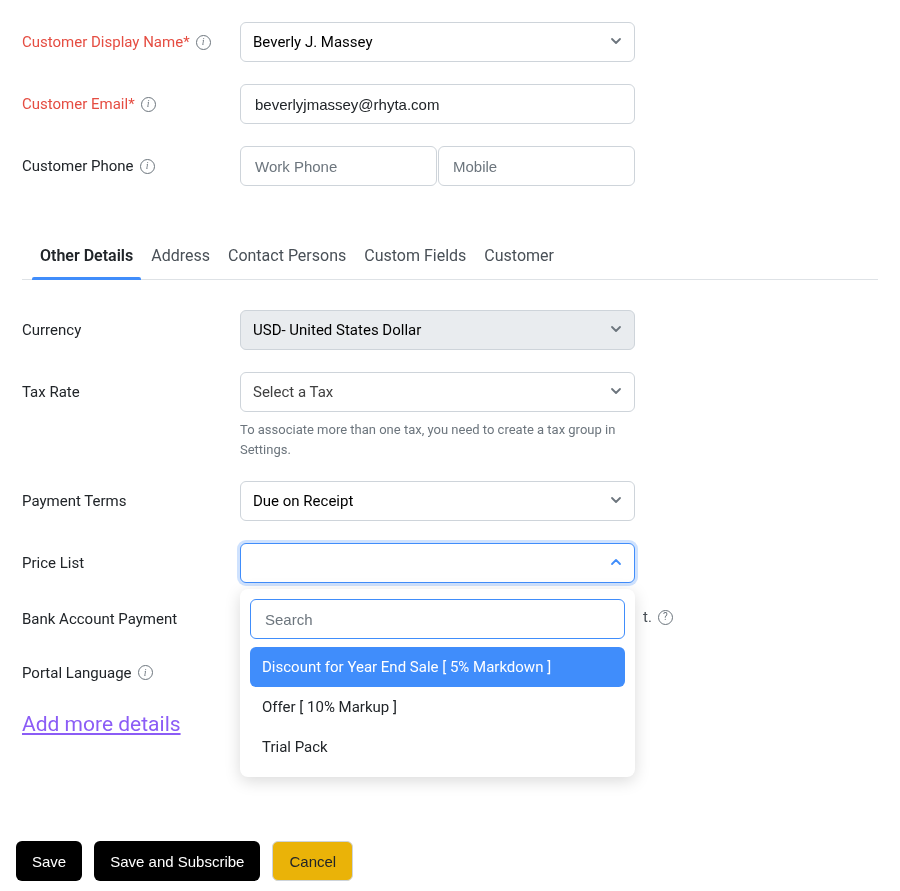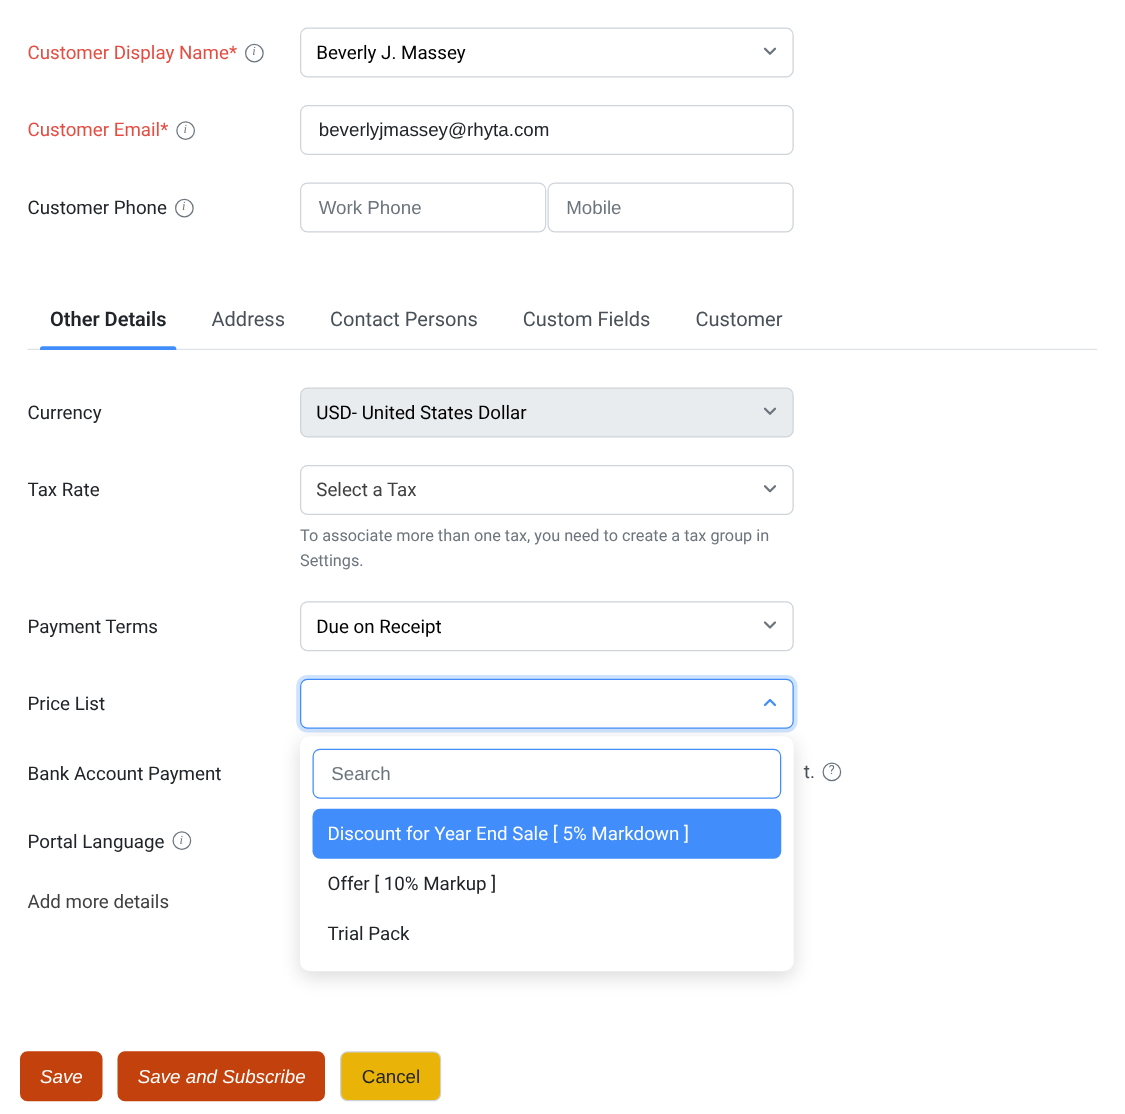--- a/index.html
+++ b/index.html
@@ -106,21 +106,21 @@
     border: 1px solid #6c757d;
     border-radius: 50%;
     color: #6c757d;
     font-size: 10px;
     font-style: italic;
     font-family: Georgia, serif;
     line-height: 1;
   }
   .tabs {
     display: flex;
-    gap: 36px;
+    gap: 18px;
     border-bottom: 1px solid #dee2e6;
     margin-top: 50px;
     margin-bottom: 30px;
     padding-left: 18px;
   }
   .tab {
     padding: 10px 0 14px 0;
     font-size: 16px;
     color: #495057;
     cursor: pointer;
@@ -140,25 +140,26 @@
     background: #408dfb;
     border-radius: 2px 2px 0 0;
   }
   .helper-text {
     font-size: 13px;
     color: #6c757d;
     margin-top: 8px;
     line-height: 1.5;
   }
   .link-text {
-    color: #404040;
-    font-size: 15px;
+    color: #8b5cf6;
+    font-size: 21px;
     cursor: pointer;
     padding: 6px 0 20px 0;
     display: inline-block;
+    text-decoration: underline;
   }
   .footer {
     position: absolute;
     bottom: 10px;
     left: 0;
     right: 0;
     padding: 0 16px;
     display: flex;
     gap: 12px;
   }
@@ -167,23 +168,22 @@
     border-radius: 6px;
     padding: 0 16px;
     font-size: 15px;
     cursor: pointer;
     border: none;
     display: inline-flex;
     align-items: center;
     justify-content: center;
   }
   .btn-primary {
-    background: #c2410c;
+    background: #000000;
     color: #fff;
-    font-style: italic;
   }
   .btn-secondary {
     background: #eab308;
     color: #212529;
     border: 1px solid #ced4da;
   }
   .dropdown-panel {
     position: absolute;
     width: 395px;
     background: #fff;

